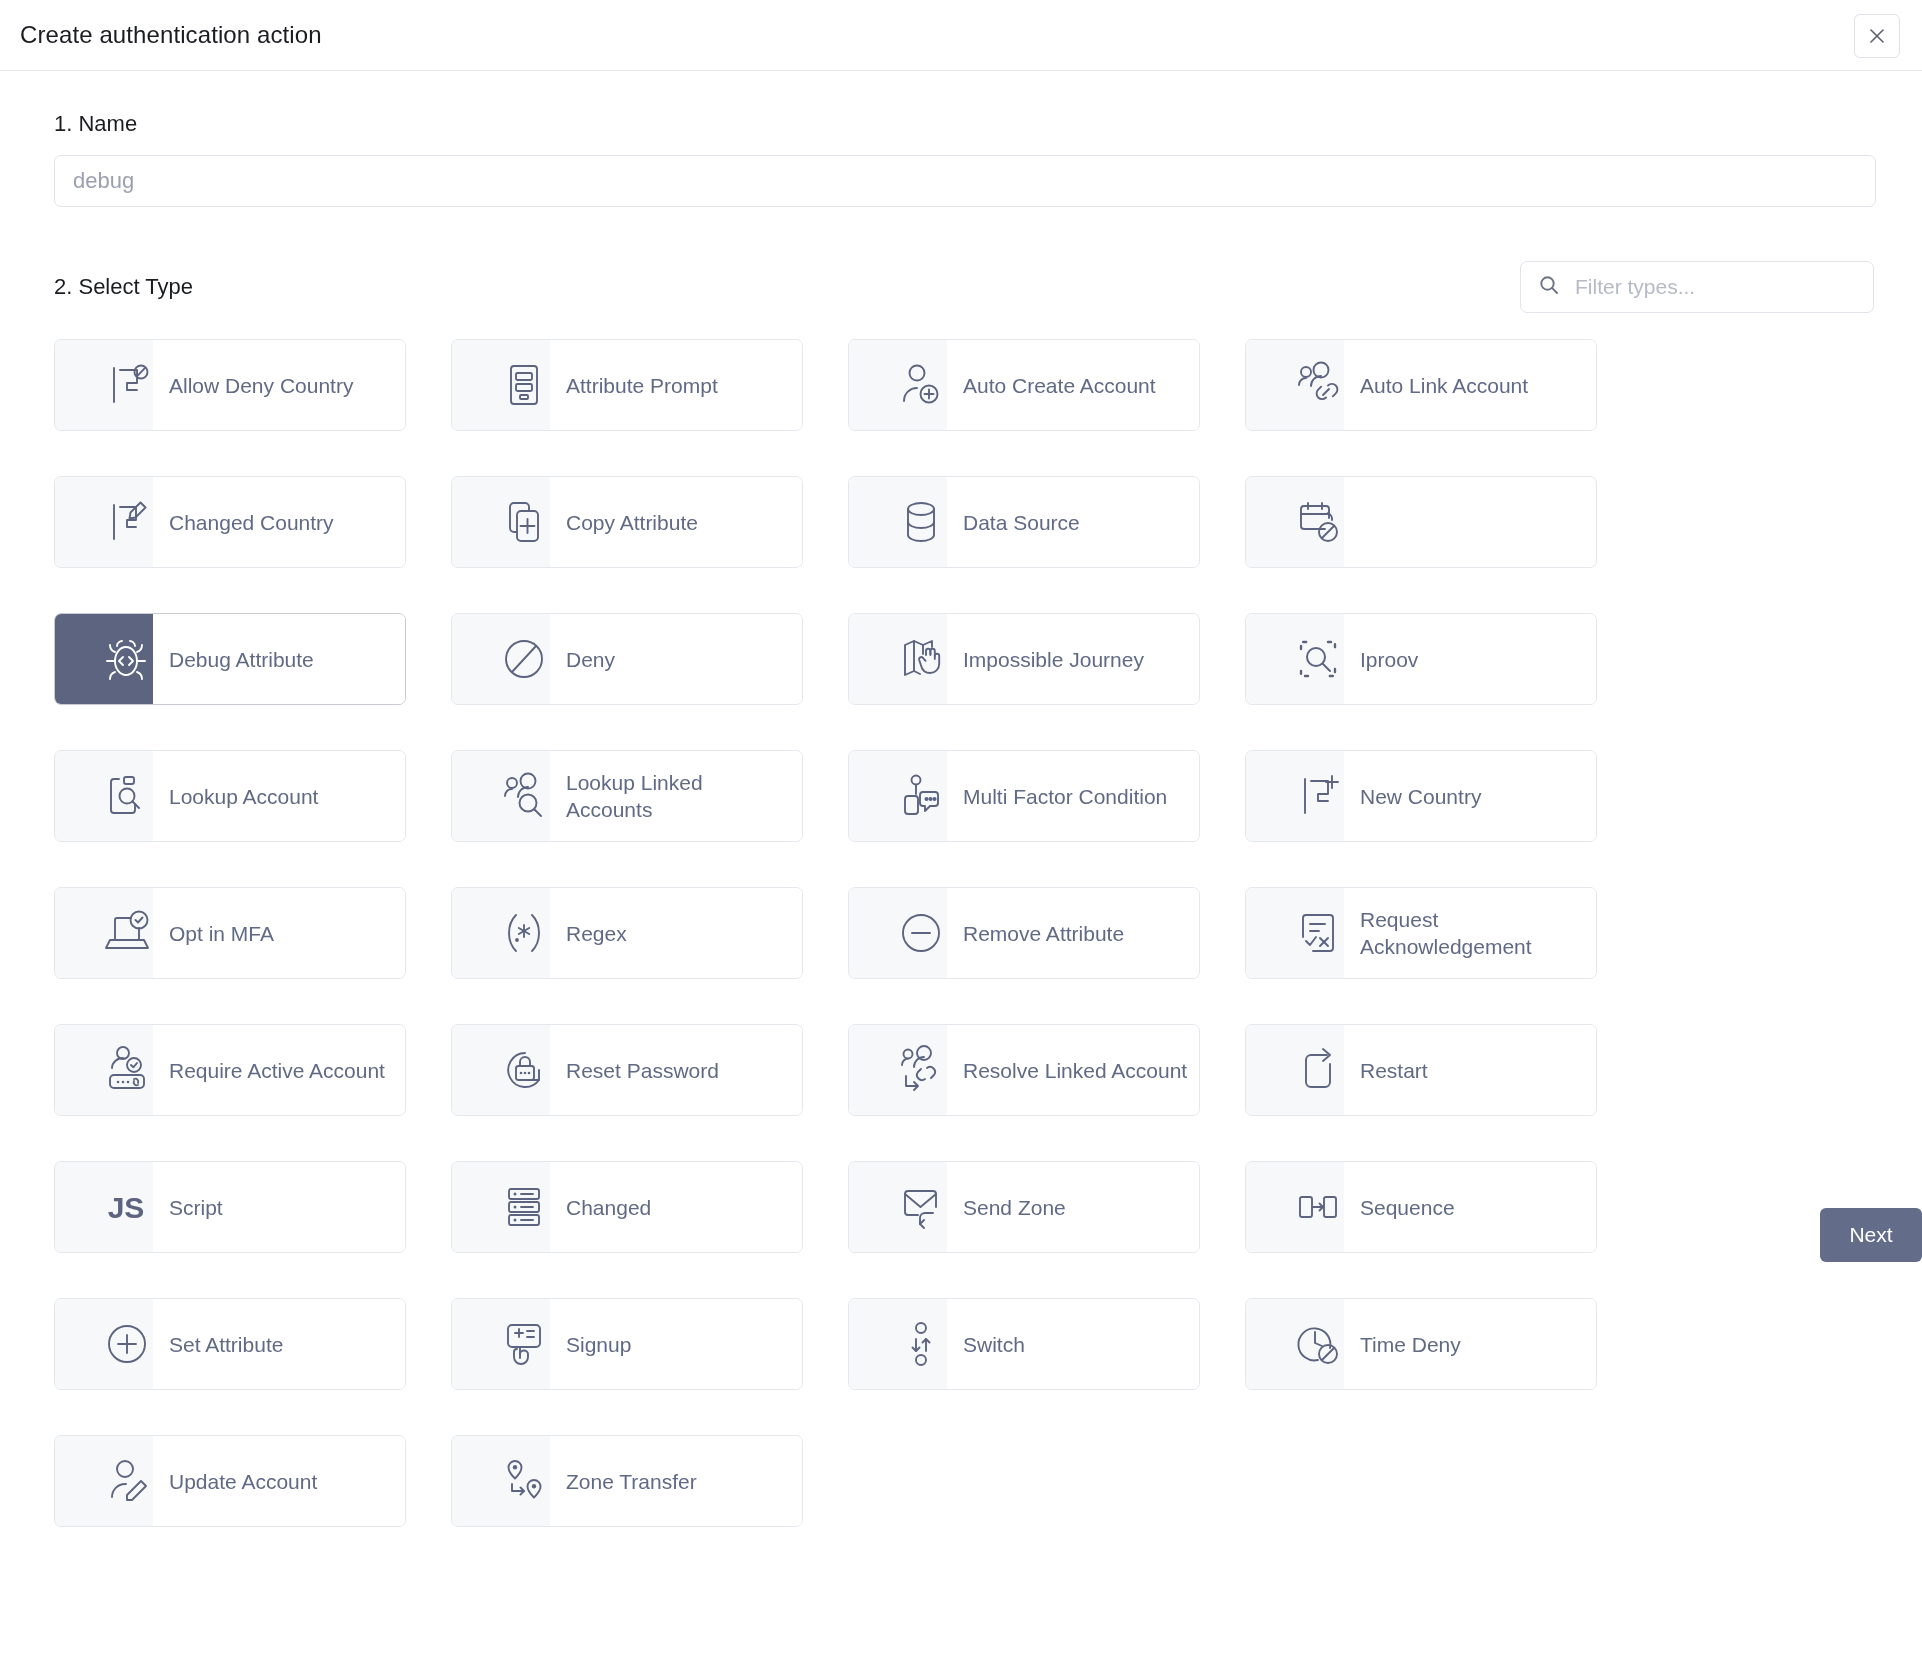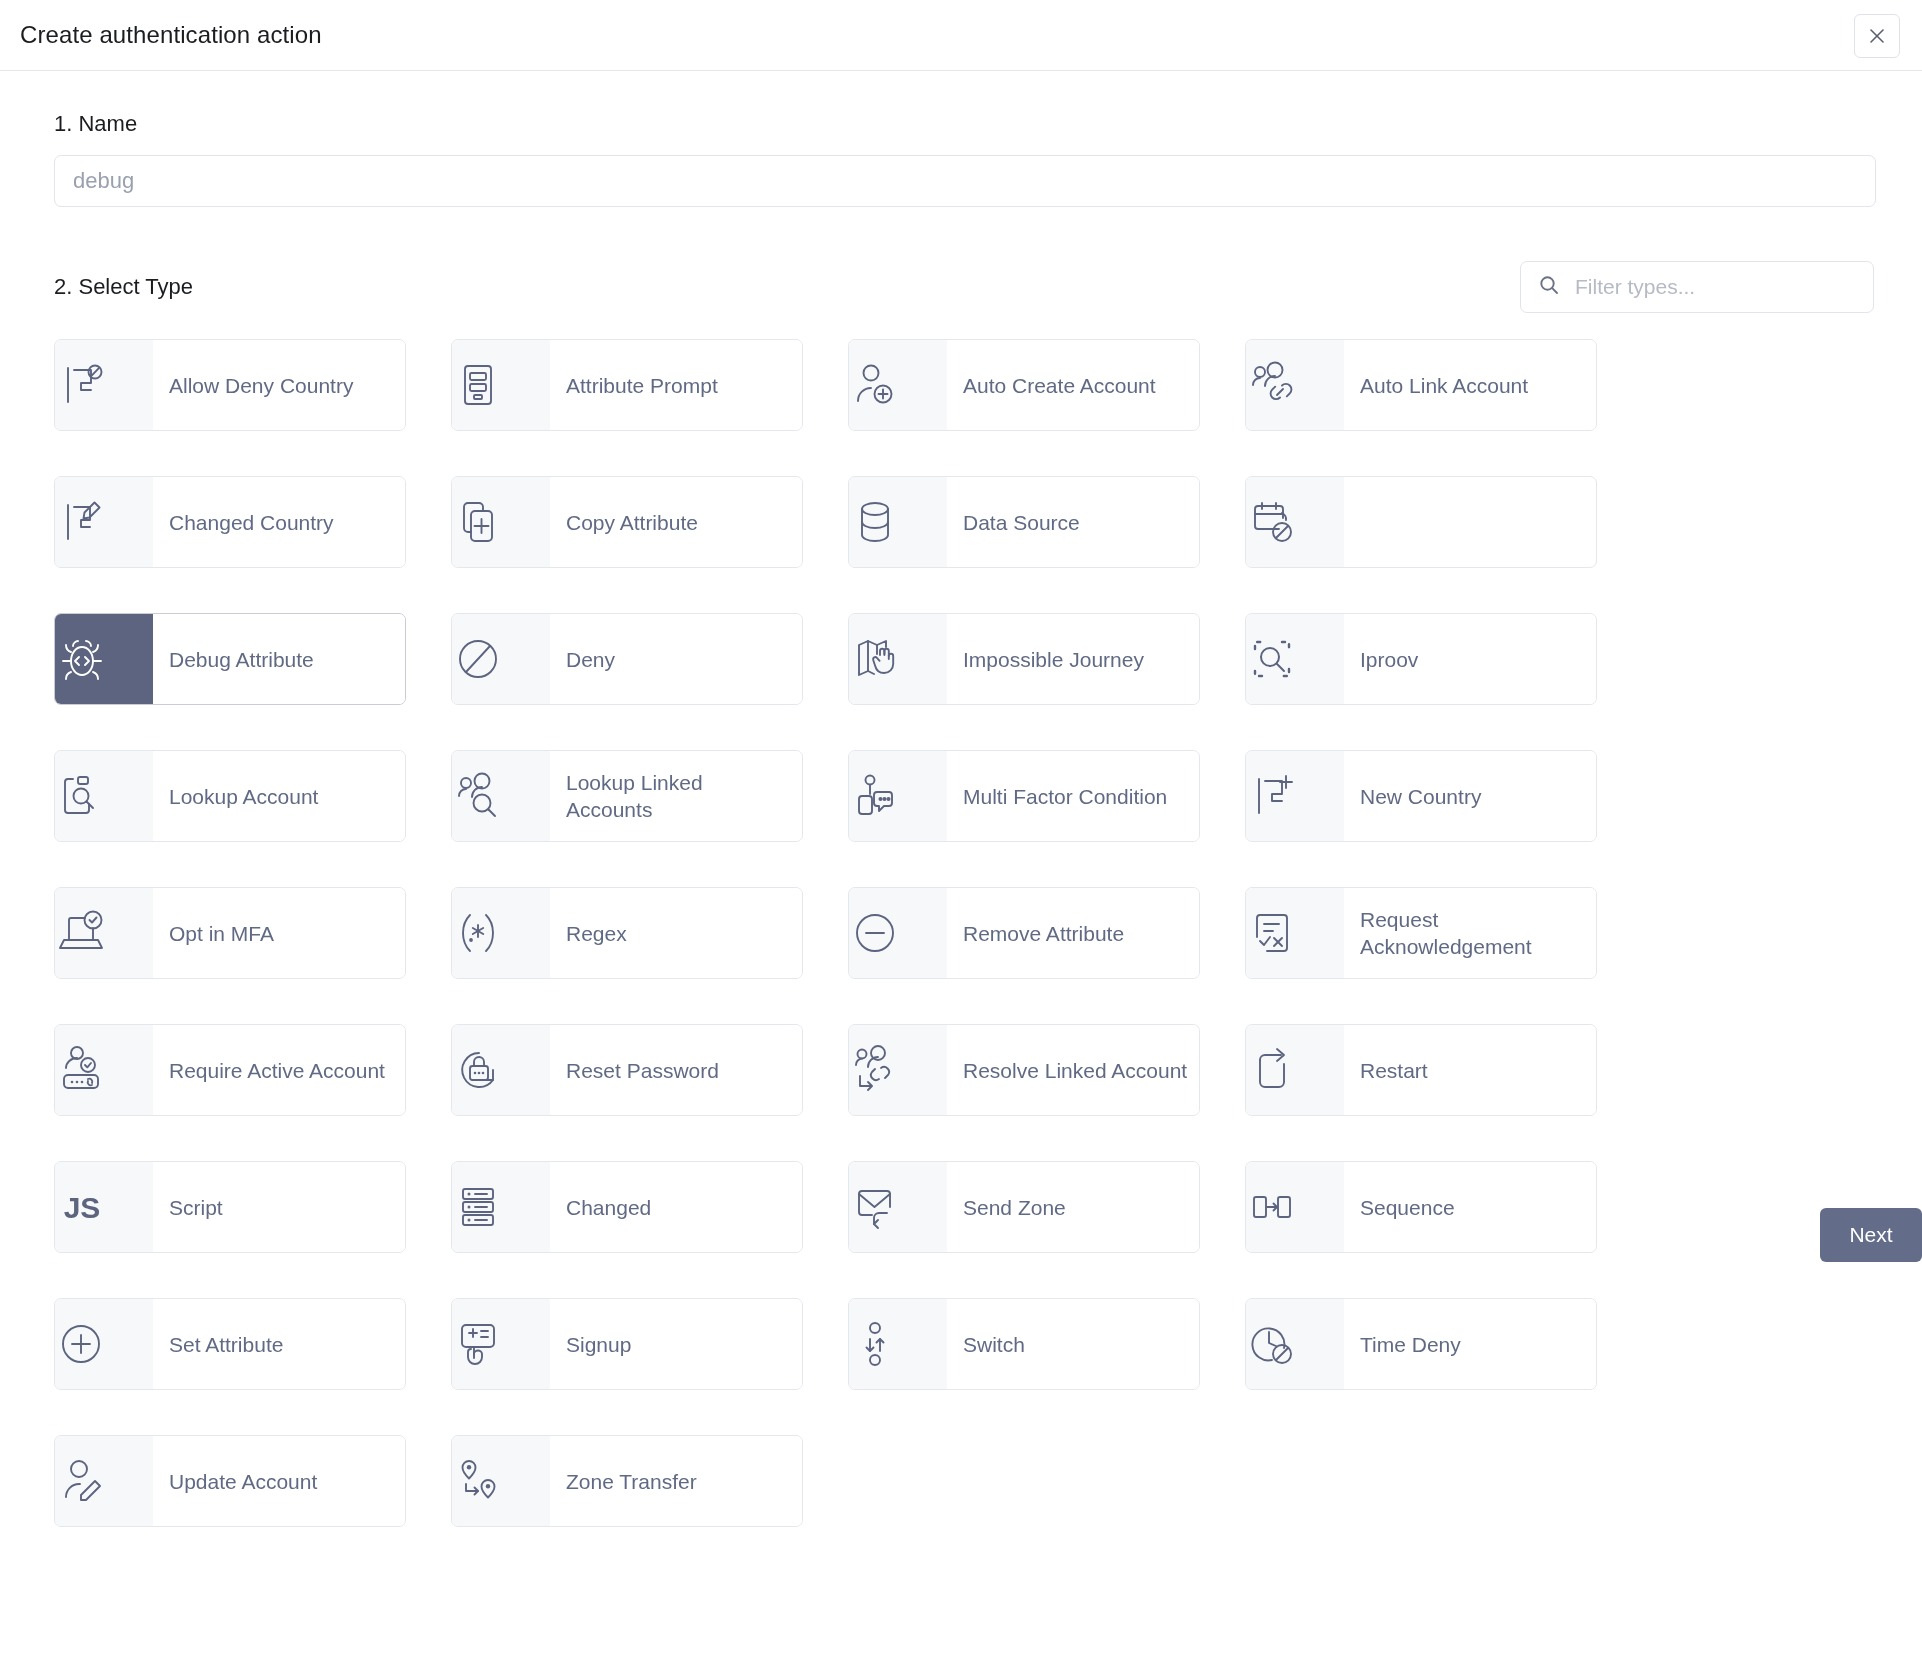--- a/index.html
+++ b/index.html
@@ -112,21 +112,21 @@
     align-items: stretch;
     overflow: hidden;
     cursor: pointer;
   }
   .type-card .icon-box {
     width: 98px;
     flex: 0 0 98px;
     background: #f7f8fa;
     display: flex;
     align-items: center;
-    justify-content: flex-start;
+    justify-content: flex-end;
     color: #5c6480;
   }
   .type-card .icon-box svg { display: block; }
   .type-card .card-label {
     flex: 1 1 auto;
     display: flex;
     align-items: center;
     padding: 0 10px 0 16px;
     font-size: 21px;
     line-height: 27px;

